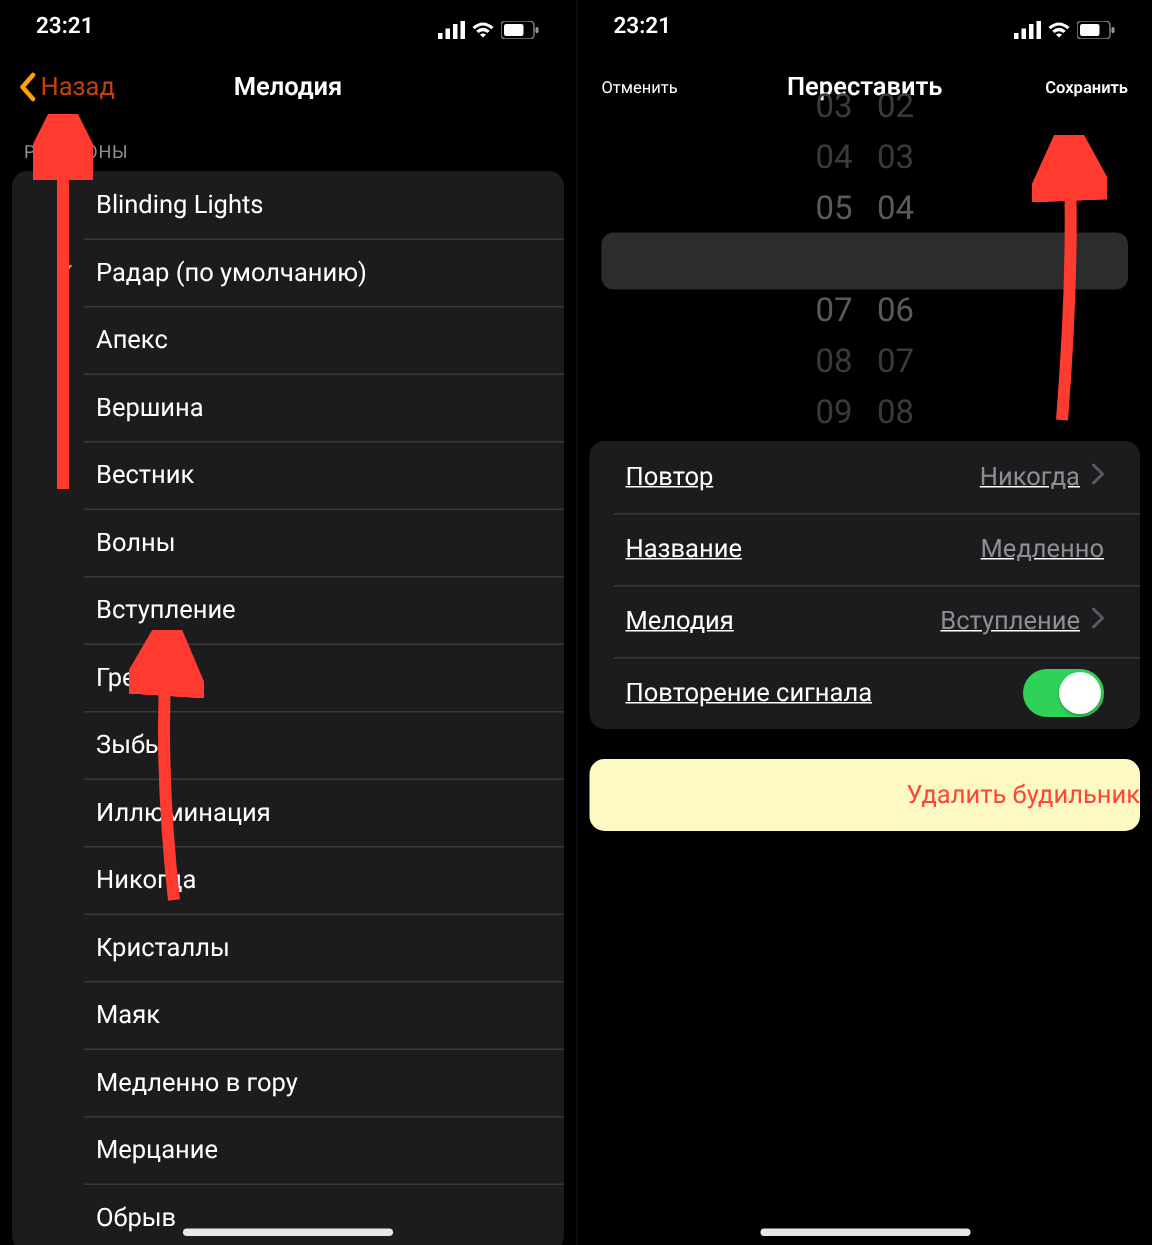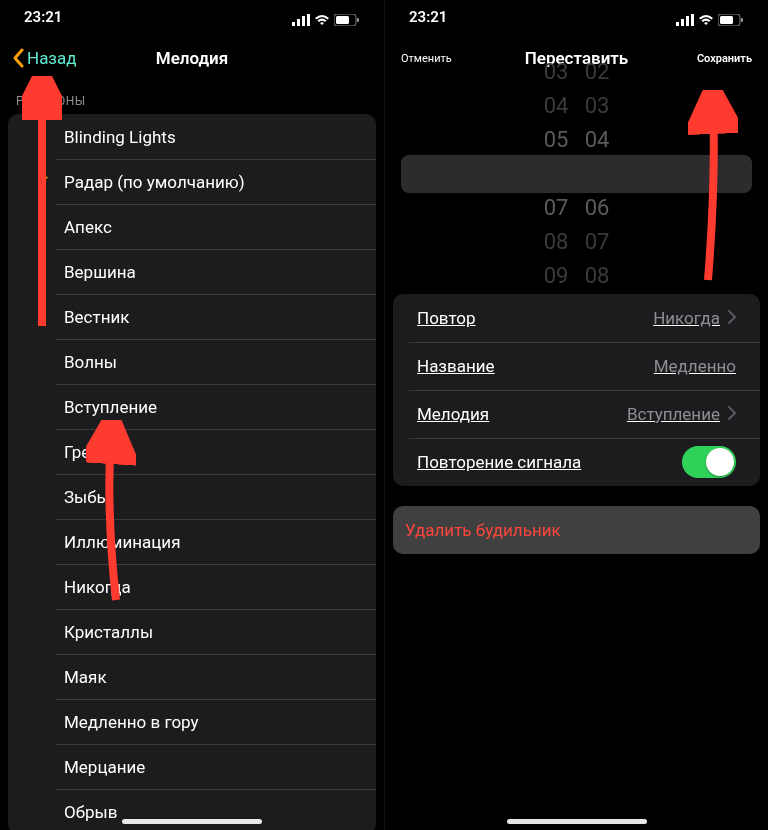--- a/index.html
+++ b/index.html
@@ -3,39 +3,39 @@
 <meta charset="utf-8">
 <style>
   * { margin: 0; padding: 0; box-sizing: border-box; }
   html, body { width: 768px; height: 830px; overflow: hidden; background: #fff; font-family: -apple-system, BlinkMacSystemFont, "Segoe UI", Roboto, Helvetica, Arial, sans-serif; }
   .container { display: flex; width: 768px; height: 830px; }
   .phone { position: relative; width: 384px; height: 830px; background: #000; overflow: hidden; color: #fff; }
   .phone + .phone { border-left: 1px solid #111; }
   .status-bar { display: flex; justify-content: space-between; padding: 8px 24px 4px 24px; height: 36px; font-size: 15px; font-weight: 600; }
   .status-icons { display: flex; align-items: center; gap: 4px; }
   .nav-bar { display: flex; align-items: center; justify-content: space-between; height: 44px; padding: 0 6px; }
-  .nav-back { display: flex; align-items: center; color: #5eead4; font-size: 17px; padding: 4px 6px; }
+  .nav-back { display: flex; align-items: center; color: #c2410c; font-size: 17px; padding: 4px 6px; }
   .nav-back svg { margin-right: 3px; }
   .nav-title { position:absolute; left:0; right:0; text-align:center; font-size: 17px; font-weight: 600; color: #fff; pointer-events:none; }
   .nav-btn { color: #ffffff; font-size: 11px; padding: 6px 10px; }
   .nav-btn.bold { font-weight: 600; }
   .section-header { font-size: 12px; color: #8e8e93; padding: 14px 16px 6px 16px; letter-spacing: 0.5px; text-transform: uppercase; }
   .list { margin: 0 8px; background: #1c1c1e; border-radius: 10px; overflow: hidden; }
   .row { display: flex; align-items: center; min-height: 45px; padding: 0 28px; position: relative; font-size: 17px; color: #fff; }
   .row + .row::before { content: ""; position: absolute; top: 0; left: 48px; right: 0; border-top: 1px solid #3a3a3c; }
   .row .check { width: 28px; display:flex; align-items:center; color:#ff9f0a; font-size:18px; }
   .row .label { flex: 1; padding: 12px 0; }
   .settings-row { display:flex; align-items:center; padding: 0 24px; min-height: 48px; position:relative; font-size:17px; color:#fff;text-decoration:underline; }
   .settings-row + .settings-row::before { content:""; position:absolute; top:0; left:16px; right:0; border-top:1px solid #3a3a3c; }
   .settings-row .key { flex:1; }
   .settings-row .val { color:#8e8e93; }
   .chevron { margin-left:8px; color:#5a5a5e; }
   .toggle { position:relative; width:54px; height:32px; border-radius:16px; background:#30d158; }
   .toggle::after { content:""; position:absolute; width:28px; height:28px; background:#fff; border-radius:50%; top:2px; right:2px; box-shadow:0 1px 2px rgba(0,0,0,.3); }
-  .delete-btn { margin: 20px 8px 0 8px; background:#404040; border-radius:10px; text-align:left; color:#ff453a; font-size:17px; padding:14px 12px; }
+  .delete-btn { margin: 20px 8px 0 8px; background:#fef9c3; border-radius:10px; text-align:right; color:#ff453a; font-size:17px; padding:14px 0; }
   .picker { position:relative; height:180px; display:flex; justify-content:center; align-items:center; gap:14px; margin-top:4px; }
   .picker-col { display:flex; flex-direction:column; align-items:center; font-variant-numeric: tabular-nums; }
   .picker-col span { height:34px; line-height:34px; font-size:22px; color:#3a3a3c; }
   .picker-col span.near { color:#5a5a5e; }
   .picker-col span.sel { font-size:24px; color:#fff; }
   .picker-highlight { position:absolute; left:16px; right:16px; height:38px; background:#2c2c2e; border-radius:8px; }
   .home-indicator { position:absolute; bottom:6px; left:50%; transform:translateX(-50%); width:140px; height:5px; border-radius:3px; background:#fff; opacity:.9; }
   
   .arrow { position:absolute; pointer-events:none; }
 </style>

